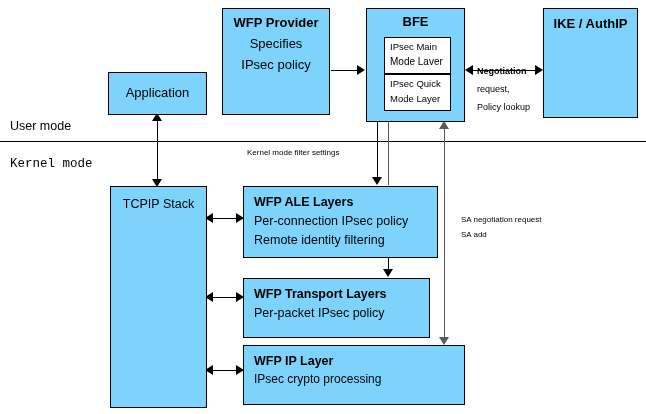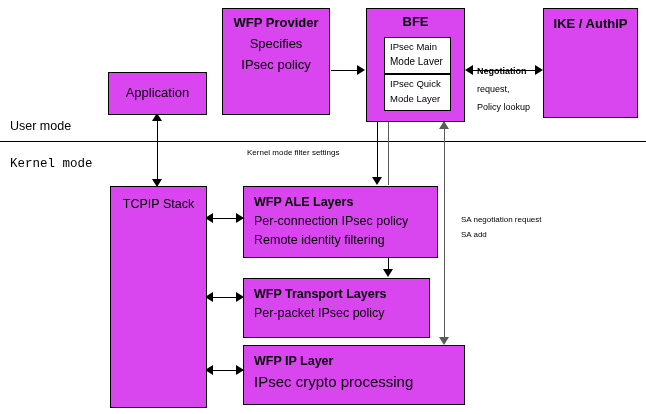--- a/index.html
+++ b/index.html
@@ -12,21 +12,21 @@
     width: 646px;
     height: 414px;
     background: #ffffff;
     font-family: "Liberation Sans", sans-serif;
     overflow: hidden;
   }
   .box {
     position: absolute;
     box-sizing: border-box;
     border: 1.5px solid #000000;
-    background: #d946ef;
+    background: #7dd3fc;
     z-index: 5;
   }
   .box-inner {
     position: absolute;
     box-sizing: border-box;
     border: 1.5px solid #000000;
     background: #ffffff;
     z-index: 7;
   }
   .txt {
@@ -162,21 +162,21 @@
     <div class="txt" style="left:10px; top:45px; font-size:12.5px;">Remote identity filtering</div>
   </div>
 
   <div class="box" style="left:243px; top:278px; width:187px; height:60px;">
     <div class="txt bold" style="left:10px; top:7px; font-size:12.5px;">WFP Transport Layers</div>
     <div class="txt" style="left:10px; top:26px; font-size:12.5px;">Per-packet IPsec policy</div>
   </div>
 
   <div class="box" style="left:243px; top:345px; width:222px; height:60px;">
     <div class="txt bold" style="left:10px; top:7px; font-size:12.5px;">WFP IP Layer</div>
-    <div class="txt" style="left:10px; top:26px; font-size:15px;text-align:center;">IPsec crypto processing</div>
+    <div class="txt" style="left:10px; top:26px; font-size:12px;text-align:center;">IPsec crypto processing</div>
   </div>
 
   <div class="vline" style="left:157px; top:120px; height:62px;"></div>
   <div class="arrow ar-up" style="left:152px; top:113px;"></div>
   <div class="arrow ar-down" style="left:152px; top:179px;"></div>
 
   <div class="hline" style="left:331px; top:70px; width:27px;"></div>
   <div class="arrow ar-right" style="left:357px; top:65px;"></div>
 
   <div class="hline" style="left:472px; top:70px; width:66px;"></div>

